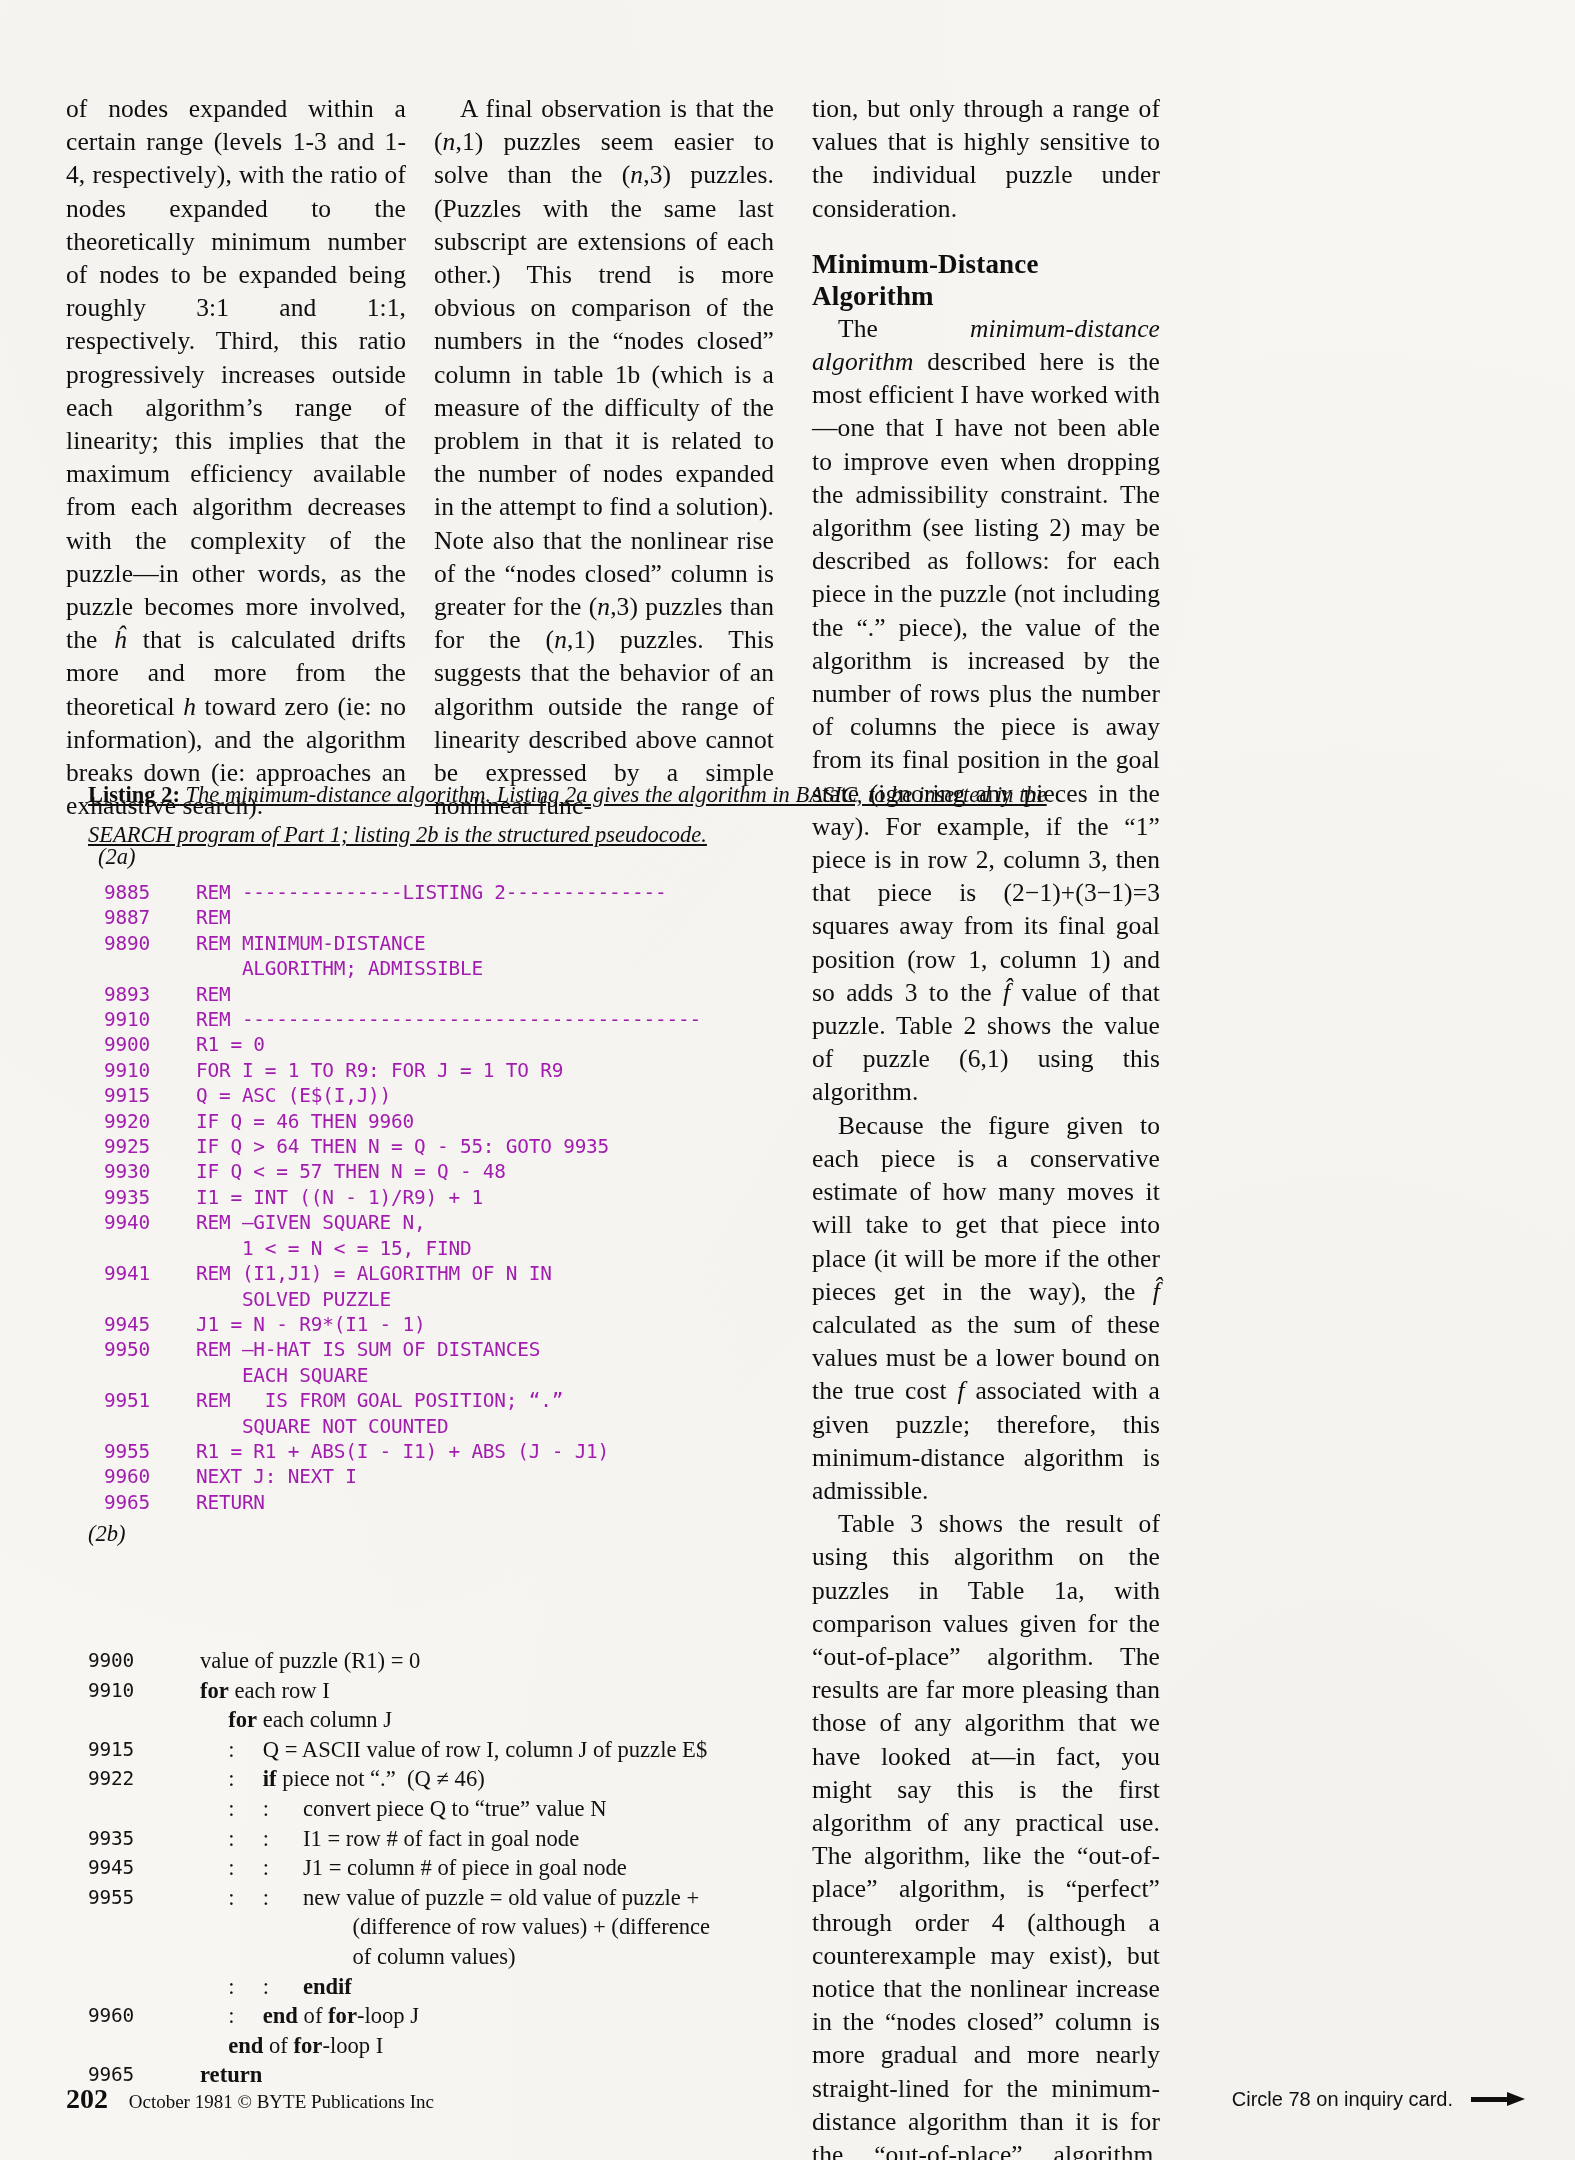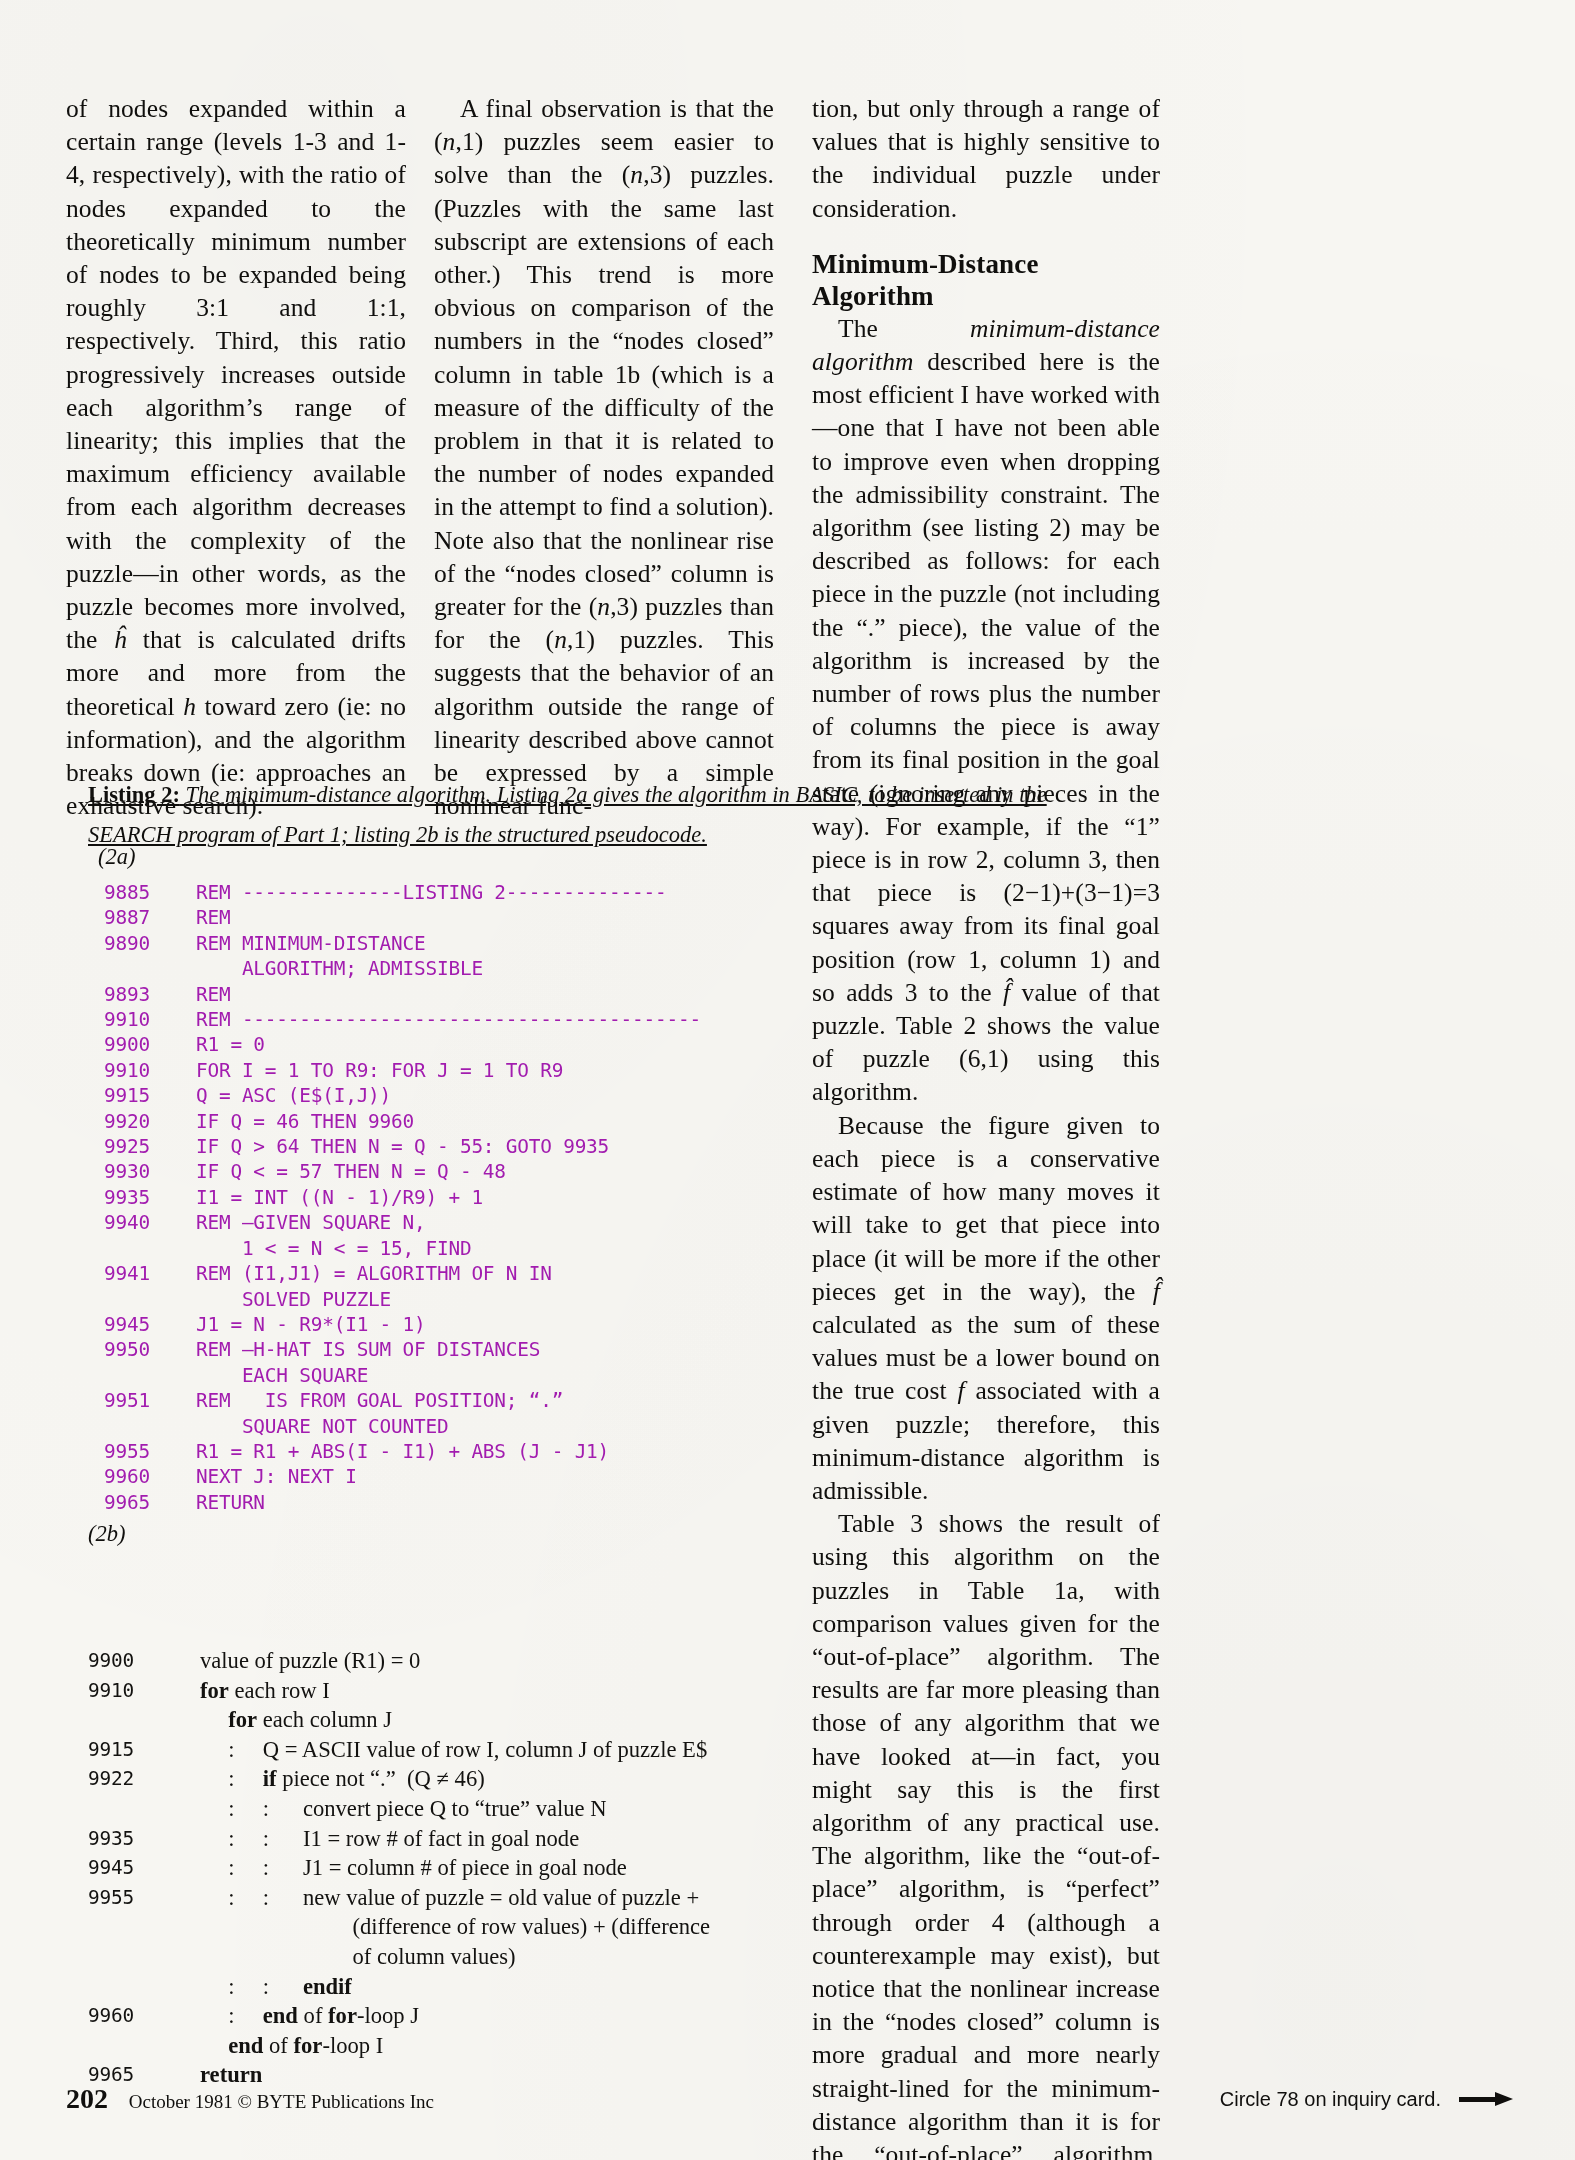--- a/index.html
+++ b/index.html
@@ -152,21 +152,21 @@
     line-height: 24px;
     white-space: nowrap;
   }
   .footer-left .pageno {
     font-weight: bold;
     font-size: 28px;
     margin-right: 16px;
   }
   .footer-right {
     position: absolute;
-    right: 62px;
+    right: 50px;
     top: 2086px;
     font-family: "Liberation Sans", "DejaVu Sans", sans-serif;
     font-size: 20px;
     line-height: 26px;
     display: flex;
     align-items: center;
     gap: 18px;
     white-space: nowrap;
   }
   .arrow-icon {

